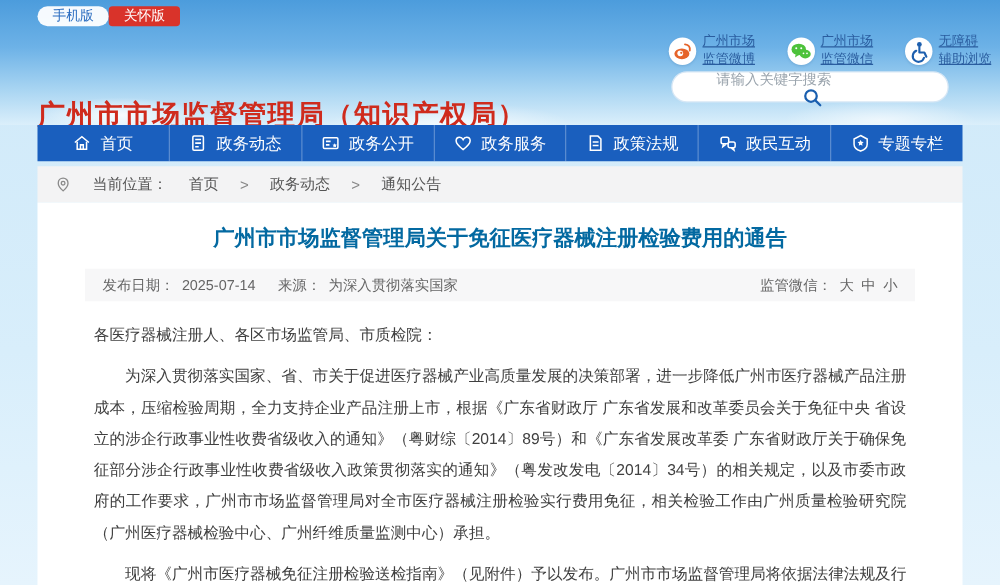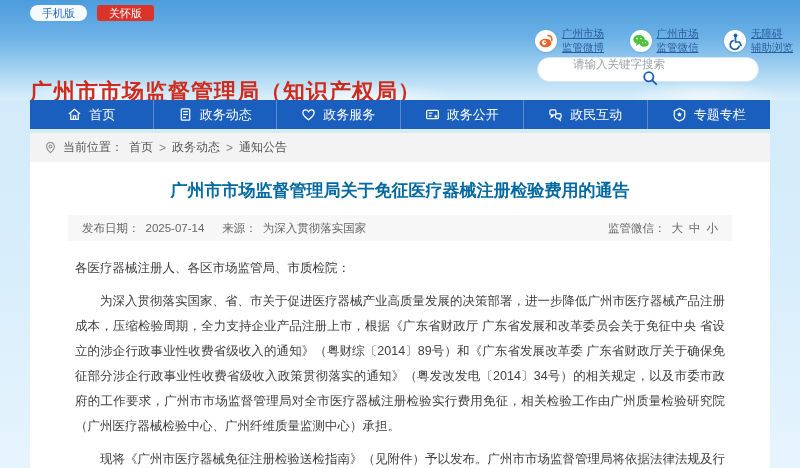--- a/index.html
+++ b/index.html
@@ -12,21 +12,21 @@
   .sky { position:absolute; top:0; left:0; width:800px; height:100px;
          background:
            radial-gradient(90px 20px at 12% 92%, rgba(255,255,255,.85), rgba(255,255,255,0) 70%),
            radial-gradient(140px 26px at 45% 100%, rgba(255,255,255,.7), rgba(255,255,255,0) 70%),
            radial-gradient(110px 22px at 88% 96%, rgba(255,255,255,.6), rgba(255,255,255,0) 70%),
            linear-gradient(180deg,#4c9cdc 0%,#6db2e7 38%,#a9d5f2 72%,#dbeffb 100%); }
 
   
   .topbar { position:absolute; top:4px; left:30px; right:12px; height:18px;
             display:flex; justify-content:space-between; align-items:center; }
-  .pillgroup { display:flex; gap:10px; align-items:center; }
+  .pillgroup { display:flex; align-items:center; }
   .pill { font-size:11px; line-height:16px; padding:0 12px; border-radius:9px; cursor:pointer; }
   .pill-mobile { background:rgba(255,255,255,.95); color:#2a6cc0; }
   .pill-care   { background:#d9332a; color:#fff; border-radius:3px; }
   .pill-login  { background:#1d4f9e; color:#fff; border-radius:3px; }
   .pill-ipv6   { background:#eaf6fe; color:#2a6cc0; }
 
   
   .site-title { position:absolute; top:31px; left:30px; font-size:22px; font-weight:bold;
                 color:#cf2b1d; letter-spacing:1px; white-space:nowrap;margin-top:46px; }
 
@@ -50,21 +50,21 @@
   
   .nav { position:absolute; top:100px; left:30px; width:740px; height:29px;
          background:#1a5fbe; display:flex; }
   .nav-item { flex:1; display:flex; align-items:center; justify-content:center; gap:7px;
               color:#fff; font-size:13px; cursor:pointer; border-left:1px solid rgba(255,255,255,.28); }
   .nav-item:first-child { border-left:none; }
   .nav-ic { width:15px; height:15px; display:flex; }
 
   
   .breadcrumb { position:absolute; top:133px; left:30px; width:740px; height:29px;
-                background:#f3f3f4; display:flex; align-items:center; gap:6px;
+                background:#f3f3f4; display:flex; align-items:center; gap:17px;
                 padding-left:14px; font-size:12px; color:#555; }
   .crumb-link { cursor:pointer; }
   .crumb-sep { color:#888; }
 
   
   .card { position:absolute; top:162px; left:30px; width:740px; height:306px; background:#fff; }
   .article-title { margin-top:17px; text-align:center; font-size:17px; font-weight:bold;
                    color:#0369a1; }
   .meta { margin:13px 38px 0 38px; height:26px; background:#f7f7f8; display:flex;
           justify-content:space-between; align-items:center; padding:0 14px;
@@ -163,35 +163,45 @@
             <line x1="5.5" y1="5" x2="10.5" y2="5"></line>
             <line x1="5.5" y1="8" x2="10.5" y2="8"></line>
             <line x1="5.5" y1="11" x2="8.5" y2="11"></line>
         </svg>
       </span>
       <span>政务动态</span>
     </div>
     <div class="nav-item">
       <span class="nav-ic">
         <svg width="15" height="15" viewBox="0 0 16 16" fill="none" stroke="#fff" stroke-width="1.3">
-          <path d="M8 13.5 C4 10.5 2 8.5 2 6 C2 4.2 3.4 3 5 3 C6.2 3 7.4 3.8 8 5 C8.6 3.8 9.8 3 11 3 C12.6 3 14 4.2 14 6 C14 8.5 12 10.5 8 13.5 Z"></path>
-        </svg>
-      </span>
-      <span>政务服务</span>
-    </div>
-    <div class="nav-item">
-      <span class="nav-ic">
-        <svg width="15" height="15" viewBox="0 0 16 16" fill="none" stroke="#fff" stroke-width="1.3">
           <rect x="1.8" y="3.5" width="12.4" height="9" rx="1"></rect>
             <line x1="4" y1="6.5" x2="8" y2="6.5"></line>
             <line x1="4" y1="9.5" x2="7" y2="9.5"></line>
             <path d="M11.5 8 l.6 1.2 1.3.2-.95.9.22 1.3-1.17-.6-1.17.6.22-1.3-.95-.9 1.3-.2z" fill="#fff" stroke="none"></path>
         </svg>
       </span>
       <span>政务公开</span>
+    </div>
+    <div class="nav-item">
+      <span class="nav-ic">
+        <svg width="15" height="15" viewBox="0 0 16 16" fill="none" stroke="#fff" stroke-width="1.3">
+          <path d="M8 13.5 C4 10.5 2 8.5 2 6 C2 4.2 3.4 3 5 3 C6.2 3 7.4 3.8 8 5 C8.6 3.8 9.8 3 11 3 C12.6 3 14 4.2 14 6 C14 8.5 12 10.5 8 13.5 Z"></path>
+        </svg>
+      </span>
+      <span>政务服务</span>
+    </div>
+    <div class="nav-item">
+      <span class="nav-ic">
+        <svg width="15" height="15" viewBox="0 0 16 16" fill="none" stroke="#fff" stroke-width="1.3">
+          <path d="M3.5 2 H10 L12.5 4.5 V14 H3.5 Z"></path>
+            <line x1="5.5" y1="7" x2="10.5" y2="7"></line>
+            <line x1="5.5" y1="10" x2="10.5" y2="10"></line>
+        </svg>
+      </span>
+      <span>政策法规</span>
     </div>
     <div class="nav-item">
       <span class="nav-ic">
         <svg width="15" height="15" viewBox="0 0 16 16" fill="none" stroke="#fff" stroke-width="1.3">
           <rect x="2" y="3" width="6.5" height="5.5" rx="1.5"></rect>
             <path d="M4 8.5 L3.5 11 L6 9"></path>
           <rect x="8" y="7" width="6" height="5" rx="1.5"></rect>
             <path d="M12.5 12 L13 14 L10.8 12.3"></path>
         </svg>
       </span>

